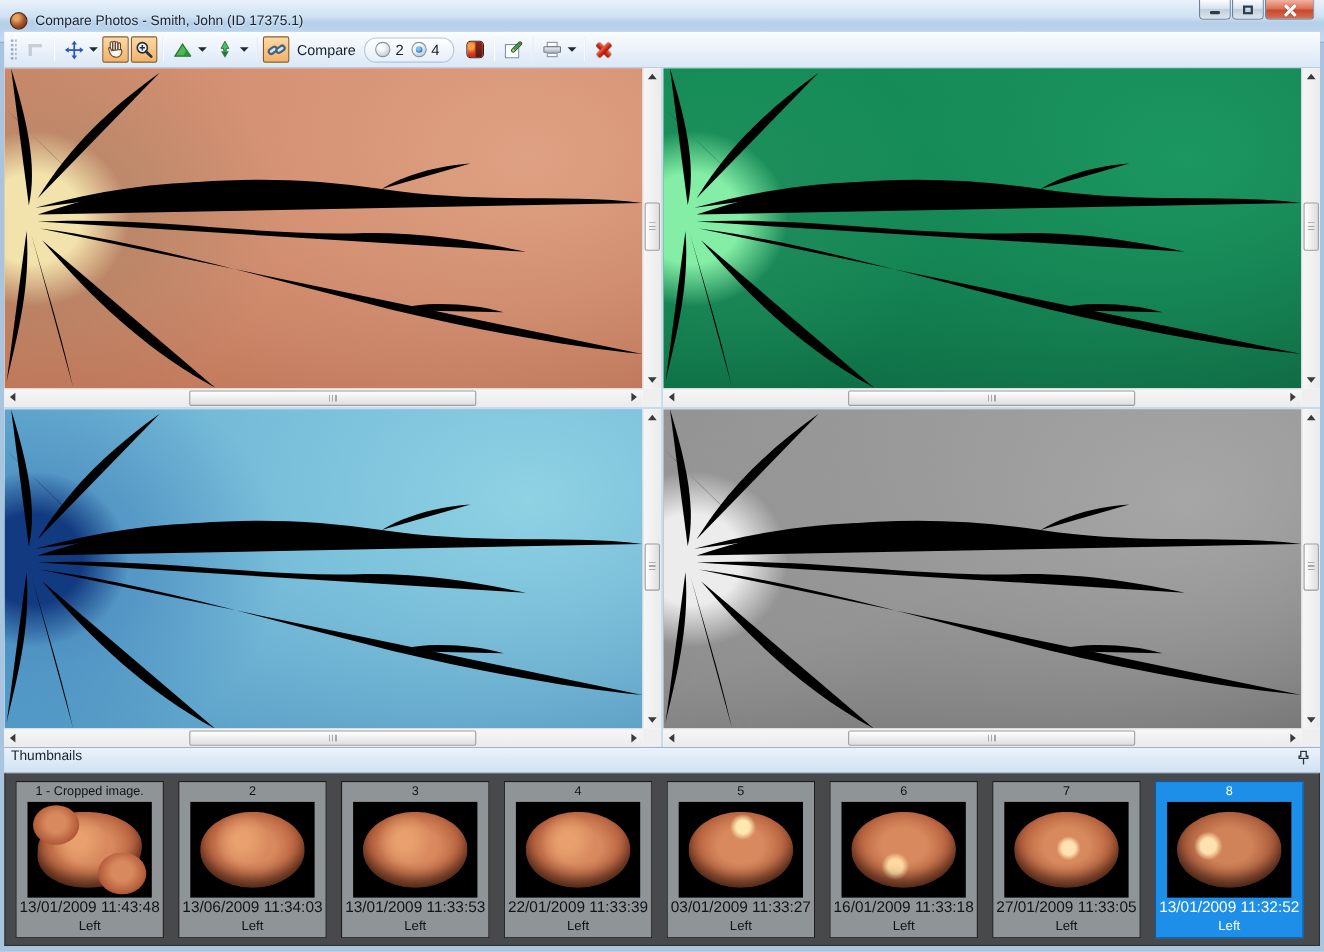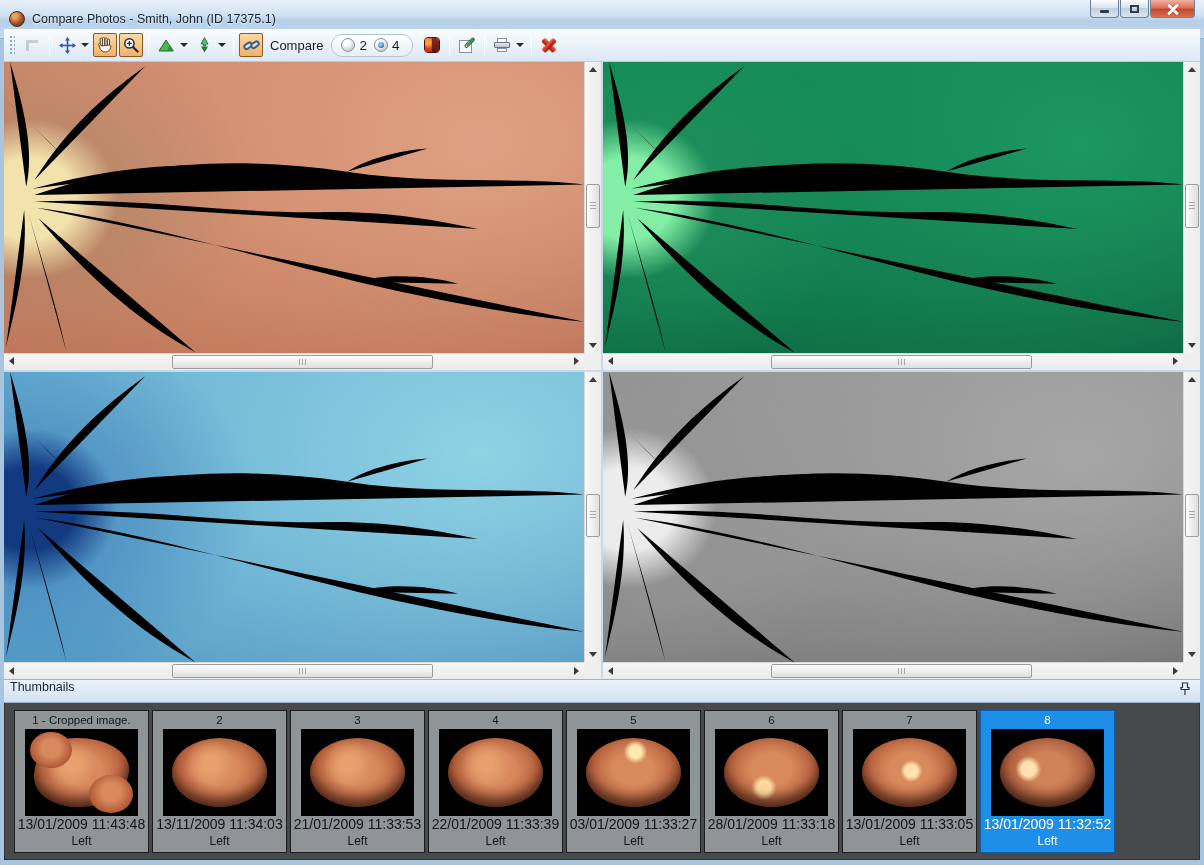--- a/index.html
+++ b/index.html
@@ -105,21 +105,21 @@
   .sb-corner { background:#efefef; }
 
   
   .thumb-header { flex:0 0 24px; display:flex; align-items:flex-start; justify-content:space-between;
     background:linear-gradient(180deg,#eaf2fb,#d2e2f2); border-top:1px solid #9ab4d0; border-bottom:1px solid #9ab4d0;
     padding:0 6px; }
   .thumb-header-title { font-size:12.5px; color:#16222e; }
   .pin-btn { width:18px; height:18px; display:flex; align-items:center; justify-content:center; }
 
   .thumb-strip { flex:0 0 157px; background:#47494b; border:1px solid #2e3032; border-top:none;
-    display:flex; align-items:center; padding:0 0 0 9px; gap:3px; }
+    display:flex; align-items:center; padding:0 0 0 9px; gap:13px; }
   .thumb { width:135px; height:143px; background:#8f9496; border:1px solid #1c1c1c;
     display:flex; flex-direction:column; align-items:center; padding:1px 0; }
   .thumb.selected { background:#1e8fe9; border-color:#0b5cab; }
   .t-num { font-size:11.5px; color:#101418; line-height:17px; height:17px; white-space:nowrap; }
   .thumb.selected .t-num, .thumb.selected .t-date, .thumb.selected .t-eye { color:#ffffff; }
   .t-img { width:113px; height:87px; background:#000; position:relative; overflow:hidden; flex:0 0 87px; }
   .orb { position:absolute; left:9px; top:9px; width:95px; height:69px; border-radius:50%;
     background:
       radial-gradient(circle at 40% 38%, #eda672cc 0 10%, transparent 35%),
       radial-gradient(ellipse at 50% 45%, #d88a5e 0 30%, #b65f3c 65%, #71301a 96%);
@@ -429,30 +429,30 @@
         </div>
       <div class="t-date">13/01/2009 11:43:48</div>
       <div class="t-eye">Left</div>
     </div>
 
     <div class="thumb">
       <div class="t-num">2</div>
       <div class="t-img">
           <div class="orb"></div>
         </div>
-      <div class="t-date">13/11/2009 11:34:03</div>
+      <div class="t-date">13/06/2009 11:34:03</div>
       <div class="t-eye">Left</div>
     </div>
 
     <div class="thumb">
       <div class="t-num">3</div>
       <div class="t-img">
           <div class="orb"></div>
         </div>
-      <div class="t-date">21/01/2009 11:33:53</div>
+      <div class="t-date">13/01/2009 11:33:53</div>
       <div class="t-eye">Left</div>
     </div>
 
     <div class="thumb">
       <div class="t-num">4</div>
       <div class="t-img">
           <div class="orb"></div>
         </div>
       <div class="t-date">22/01/2009 11:33:39</div>
       <div class="t-eye">Left</div>
@@ -465,30 +465,30 @@
         </div>
       <div class="t-date">03/01/2009 11:33:27</div>
       <div class="t-eye">Left</div>
     </div>
 
     <div class="thumb">
       <div class="t-num">6</div>
       <div class="t-img">
           <div class="orb"></div>
         </div>
-      <div class="t-date">28/01/2009 11:33:18</div>
+      <div class="t-date">16/01/2009 11:33:18</div>
       <div class="t-eye">Left</div>
     </div>
 
     <div class="thumb">
       <div class="t-num">7</div>
       <div class="t-img">
           <div class="orb"></div>
         </div>
-      <div class="t-date">13/01/2009 11:33:05</div>
+      <div class="t-date">27/01/2009 11:33:05</div>
       <div class="t-eye">Left</div>
     </div>
 
     <div class="thumb selected">
       <div class="t-num">8</div>
       <div class="t-img">
           <div class="orb"></div>
         </div>
       <div class="t-date">13/01/2009 11:32:52</div>
       <div class="t-eye">Left</div>

